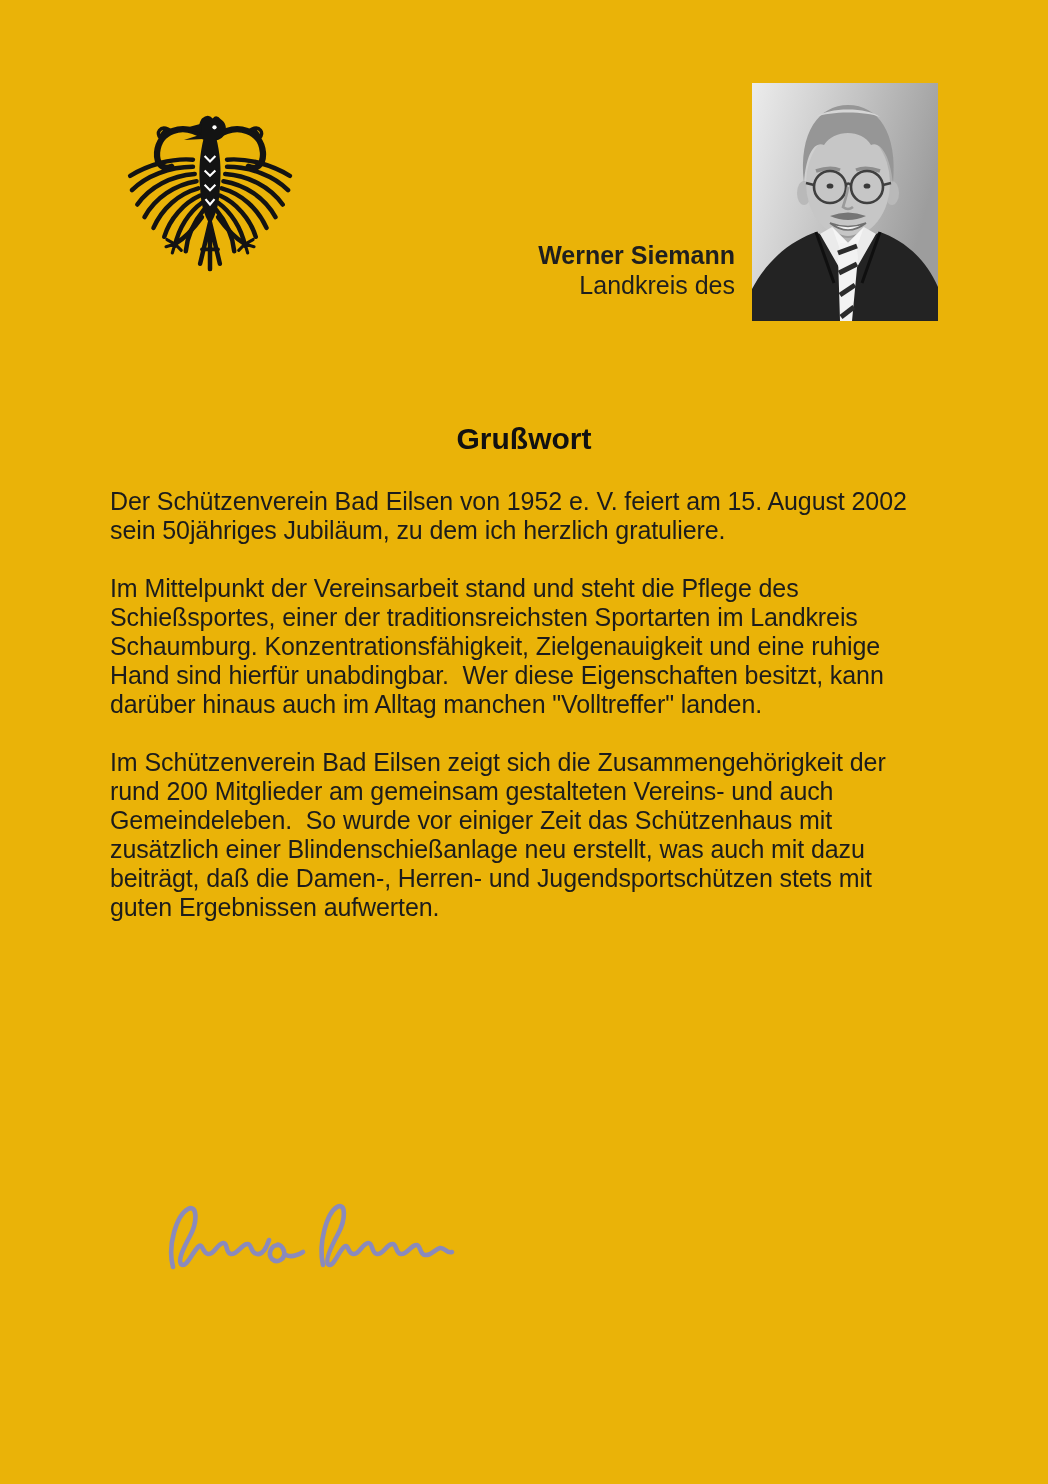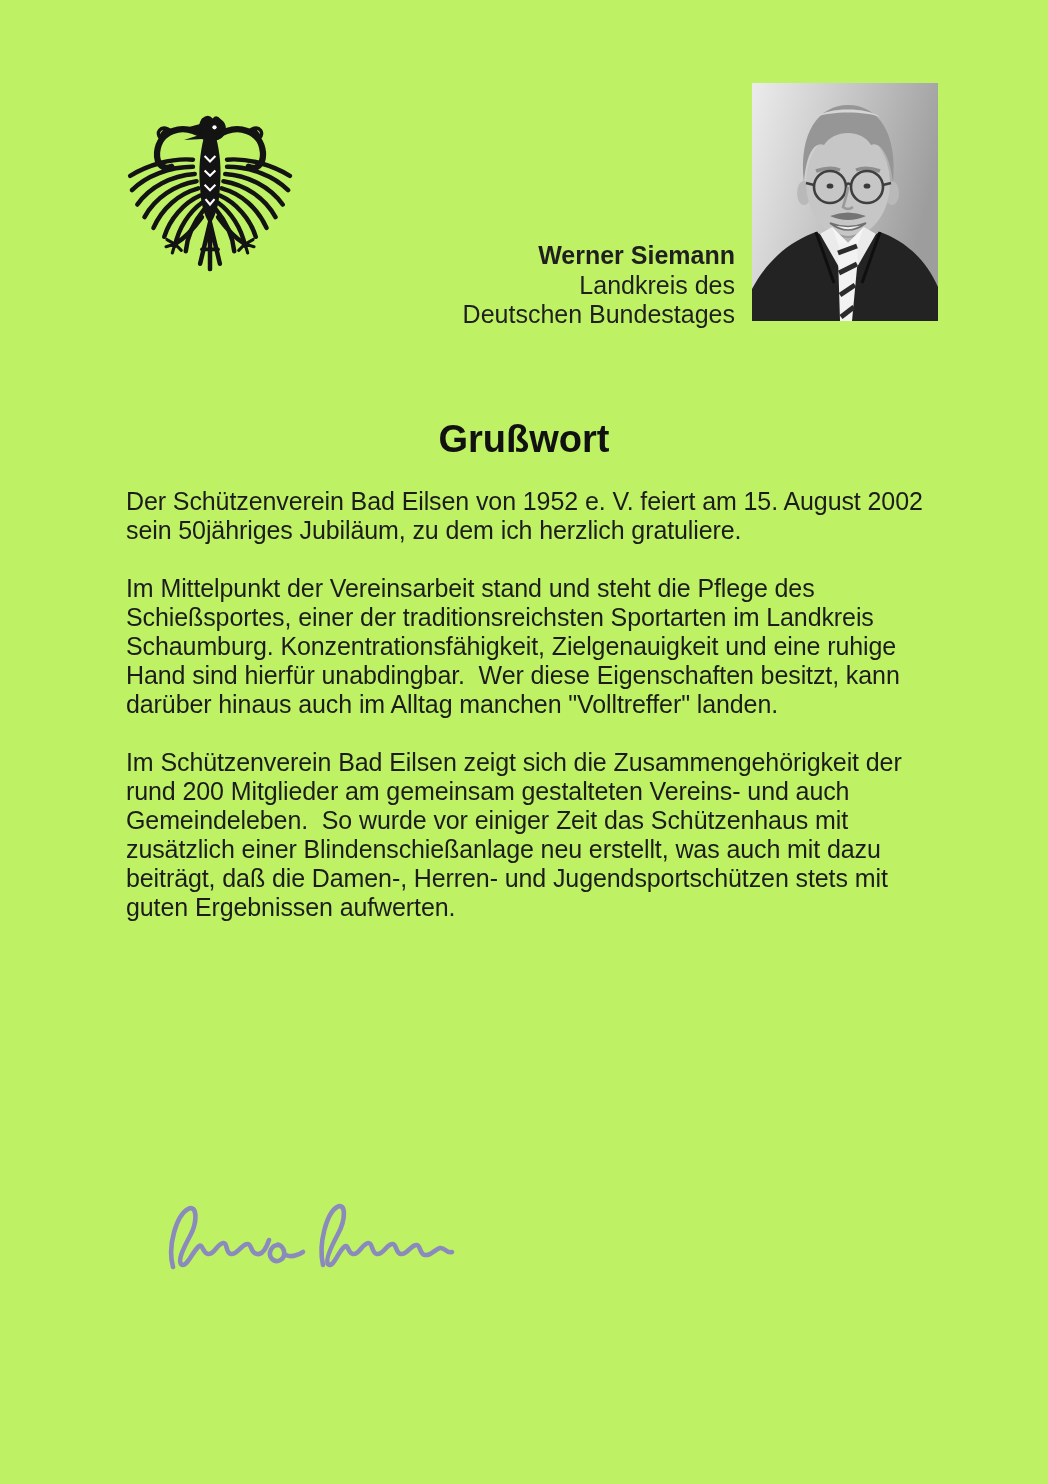--- a/index.html
+++ b/index.html
@@ -1,21 +1,21 @@
 <!DOCTYPE html>
 <html lang="de"><head>
 <meta charset="utf-8">
 <style>
   html, body { margin: 0; padding: 0; background: #e0e0e0; }
   .page {
     position: relative;
     width: 1048px;
     height: 1484px;
     margin: 0 auto;
-    background: #bef264;
+    background: #eab308;
     font-family: "Liberation Sans", sans-serif;
     color: #1c1c1c;
     overflow: hidden;
   }
 
   
   .eagle {
     position: absolute;
     left: 124px;
     top: 113px;
@@ -46,39 +46,39 @@
   .name-block .name { font-weight: bold; }
 
   
   .doc-title {
     position: absolute;
     left: 0;
     top: 422px;
     width: 100%;
     margin: 0;
     text-align: center;
-    font-size: 38px;
+    font-size: 30px;
     line-height: 34px;
     font-weight: bold;
     color: #111111;
   }
 
   
   .body-text {
     position: absolute;
     left: 110px;
     top: 487px;
     width: 880px;
     font-size: 25px;
     line-height: 29px;
     letter-spacing: -0.1px;
     color: #1c1c1c;
   }
   .body-text p {
-    margin: 0 0 29px 16px;
+    margin: 0 0 29px 0;
     white-space: pre-wrap;
   }
 
   
   .signature {
     position: absolute;
     left: 153px;
     top: 1183px;
     width: 310px;
     height: 100px;
@@ -192,21 +192,20 @@
       <path d="M88,212 L103,202"></path>
       <path d="M89,234 L102,224"></path>
     </g>
 
     <path d="M64,149 L82,200 M128,149 L110,200" stroke="#0f0f0f" stroke-width="3" fill="none"></path>
   </svg>
 
   <div class="name-block">
     <div class="name">Werner Siemann</div>
     <div>Landkreis des</div>
-    <div>Deutschen Bundestages</div>
   </div>
 
   <h1 class="doc-title">Grußwort</h1>
 
   <div class="body-text">
     <p>Der Schützenverein Bad Eilsen von 1952 e. V. feiert am 15. August 2002
 sein 50jähriges Jubiläum, zu dem ich herzlich gratuliere.</p>
     <p>Im Mittelpunkt der Vereinsarbeit stand und steht die Pflege des
 Schießsportes, einer der traditionsreichsten Sportarten im Landkreis
 Schaumburg. Konzentrationsfähigkeit, Zielgenauigkeit und eine ruhige

